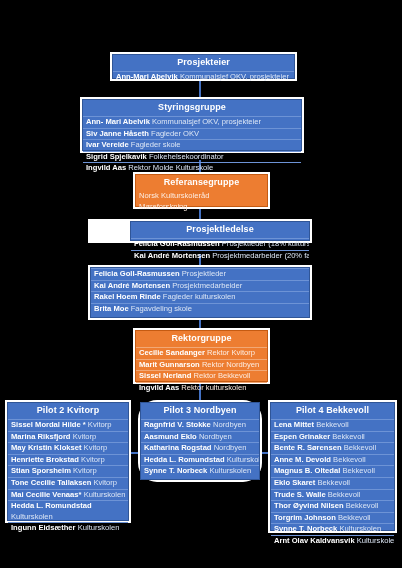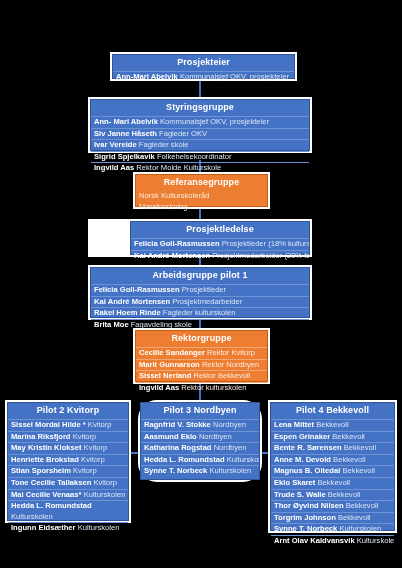--- a/index.html
+++ b/index.html
@@ -94,21 +94,21 @@
   <div class="node blue" style="left:110px; top:52px; width:187px; height:29px;">
     <div class="inner">
       <div class="node-title">Prosjekteier</div>
       <div class="row">
         <b>Ann-Mari Abelvik</b> 
         <span>Kommunalsjef OKV, prosjekteier</span>
       </div>
     </div>
   </div>
 
-  <div class="node blue" style="left:88px; top:97px; width:224px; height:56px;">
+  <div class="node blue" style="left:80px; top:97px; width:224px; height:56px;">
     <div class="inner">
       <div class="node-title">Styringsgruppe</div>
       <div class="row">
         <b>Ann- Mari Abelvik</b> 
         <span>Kommunalsjef OKV, prosjekteier</span>
       </div>
       <div class="row">
         <b>Siv Janne Håseth</b> 
         <span>Fagleder OKV</span>
       </div>
@@ -132,37 +132,36 @@
       <div class="node-title">Referansegruppe</div>
       <div class="row">
         <span>Norsk Kulturskoleråd</span>
       </div>
       <div class="row">
         <span>Møreforskning</span>
       </div>
     </div>
   </div>
 
-  <div class="node blue" style="left:88px; top:219px; width:224px; height:38px;padding-left:42px;">
+  <div class="node blue" style="left:88px; top:219px; width:224px; height:24px;padding-left:42px;">
     <div class="inner">
       <div class="node-title">Prosjektledelse</div>
       <div class="row">
         <b>Felicia Goll-Rasmussen</b> 
         <span>Prosjektleder (18% kulturskole)</span>
       </div>
       <div class="row">
         <b>Kai André Mortensen</b> 
         <span>Prosjektmedarbeider (20% fagavdeling skole)</span>
       </div>
     </div>
   </div>
 
   <div class="node blue" style="left:88px; top:265px; width:224px; height:55px;">
     <div class="inner">
-      <div class="node-title">Arbeidsgruppe pilot 1</div>
       <div class="row">
         <b>Felicia Goll-Rasmussen</b> 
         <span>Prosjektleder</span>
       </div>
       <div class="row">
         <b>Kai André Mortensen</b> 
         <span>Prosjektmedarbeider</span>
       </div>
       <div class="row">
         <b>Rakel Hoem Rinde</b> 

